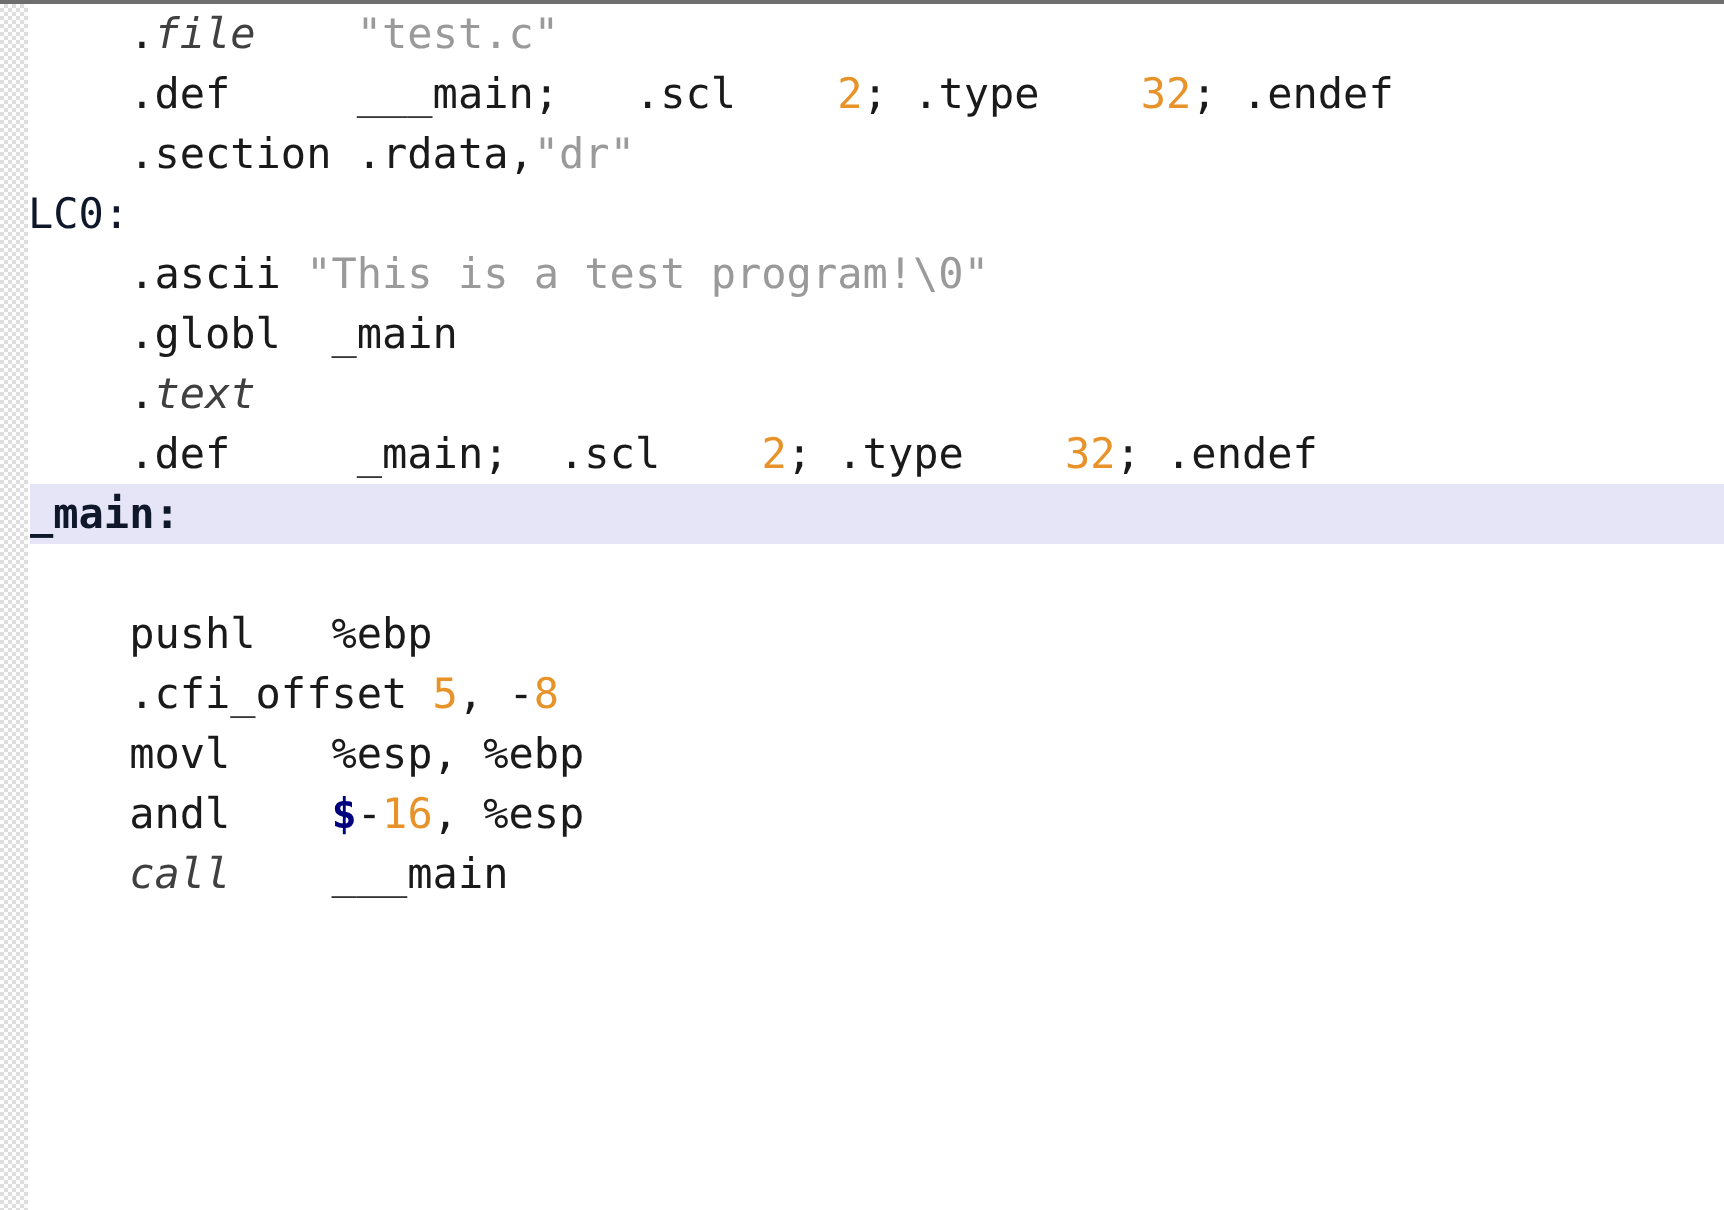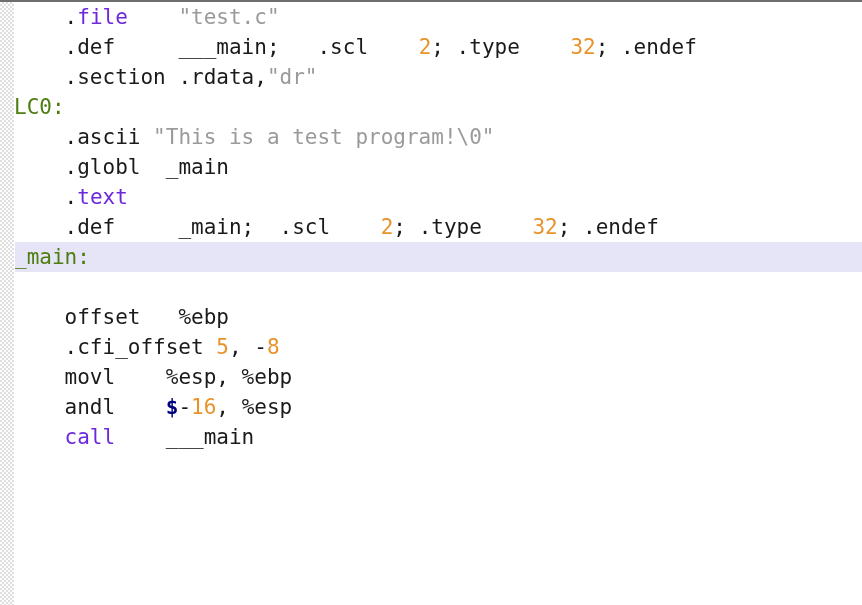--- a/index.html
+++ b/index.html
@@ -58,48 +58,49 @@
     font-size: 21px;
     letter-spacing: 0px;
     color: #1a1a1a;
   }
   .line .txt {
     display: inline-block;
     padding-left: 14px;
   }
   .line.highlight {
     background: #e5e5f7;
+    font-weight: bold;
   }
 
   
-  .kw      { color: #6d28d9; }          
+  .kw      { color: #404040; font-style: italic; }          
   .str     { color: #9a9a9a; }          
   .num     { color: #e8932a; }          
   .punct   { color: #00007f; font-weight: bold; } 
   .plain   { color: #1a1a1a; }
-  .label   { color: #4d7c0f; }
+  .label   { color: #0f172a; }
 </style>
 </head>
 <body>
 
 <div id="editor">
 
   <div id="gutter"></div>
 
   <div id="code">
       <div class="line"><span class="txt"><span class="plain">    </span><span class="plain">.</span><span class="kw">file</span><span class="plain">    </span><span class="str">"test.c"</span></span></div>
       <div class="line"><span class="txt"><span class="plain">    </span><span class="plain">.def</span><span class="plain">     </span><span class="plain">___main;</span><span class="plain">   </span><span class="plain">.scl</span><span class="plain">    </span><span class="num">2</span><span class="plain">;</span><span class="plain"> </span><span class="plain">.type</span><span class="plain">    </span><span class="num">32</span><span class="plain">; .endef</span></span></div>
       <div class="line"><span class="txt"><span class="plain">    </span><span class="plain">.section </span><span class="plain">.rdata,</span><span class="str">"dr"</span></span></div>
       <div class="line"><span class="txt"><span class="label">LC0:</span></span></div>
       <div class="line"><span class="txt"><span class="plain">    </span><span class="plain">.ascii </span><span class="str">"This is a test program!\0"</span></span></div>
       <div class="line"><span class="txt"><span class="plain">    </span><span class="plain">.globl </span><span class="plain"> _main</span></span></div>
       <div class="line"><span class="txt"><span class="plain">    </span><span class="plain">.</span><span class="kw">text</span></span></div>
       <div class="line"><span class="txt"><span class="plain">    </span><span class="plain">.def</span><span class="plain">     </span><span class="plain">_main;</span><span class="plain">  </span><span class="plain">.scl</span><span class="plain">    </span><span class="num">2</span><span class="plain">;</span><span class="plain"> </span><span class="plain">.type</span><span class="plain">    </span><span class="num">32</span><span class="plain">; .endef</span></span></div>
       <div class="line highlight"><span class="txt"><span class="label">_main:</span></span></div>
       <div class="line"><span class="txt"><span class="plain">    </span></span></div>
-      <div class="line"><span class="txt"><span class="plain">    </span><span class="plain">offset</span><span class="plain">   </span><span class="plain">%ebp</span></span></div>
+      <div class="line"><span class="txt"><span class="plain">    </span><span class="plain">pushl</span><span class="plain">   </span><span class="plain">%ebp</span></span></div>
       <div class="line"><span class="txt"><span class="plain">    </span><span class="plain">.cfi_offset </span><span class="num">5</span><span class="plain">, </span><span class="plain">-</span><span class="num">8</span></span></div>
       <div class="line"><span class="txt"><span class="plain">    </span><span class="plain">movl</span><span class="plain">    </span><span class="plain">%esp, %ebp</span></span></div>
       <div class="line"><span class="txt"><span class="plain">    </span><span class="plain">andl</span><span class="plain">    </span><span class="punct">$</span><span class="plain">-</span><span class="num">16</span><span class="plain">, %esp</span></span></div>
       <div class="line"><span class="txt"><span class="plain">    </span><span class="kw">call</span><span class="plain">    </span><span class="plain">___main</span></span></div>
     </div>
 
 </div>
 
 </body></html>

